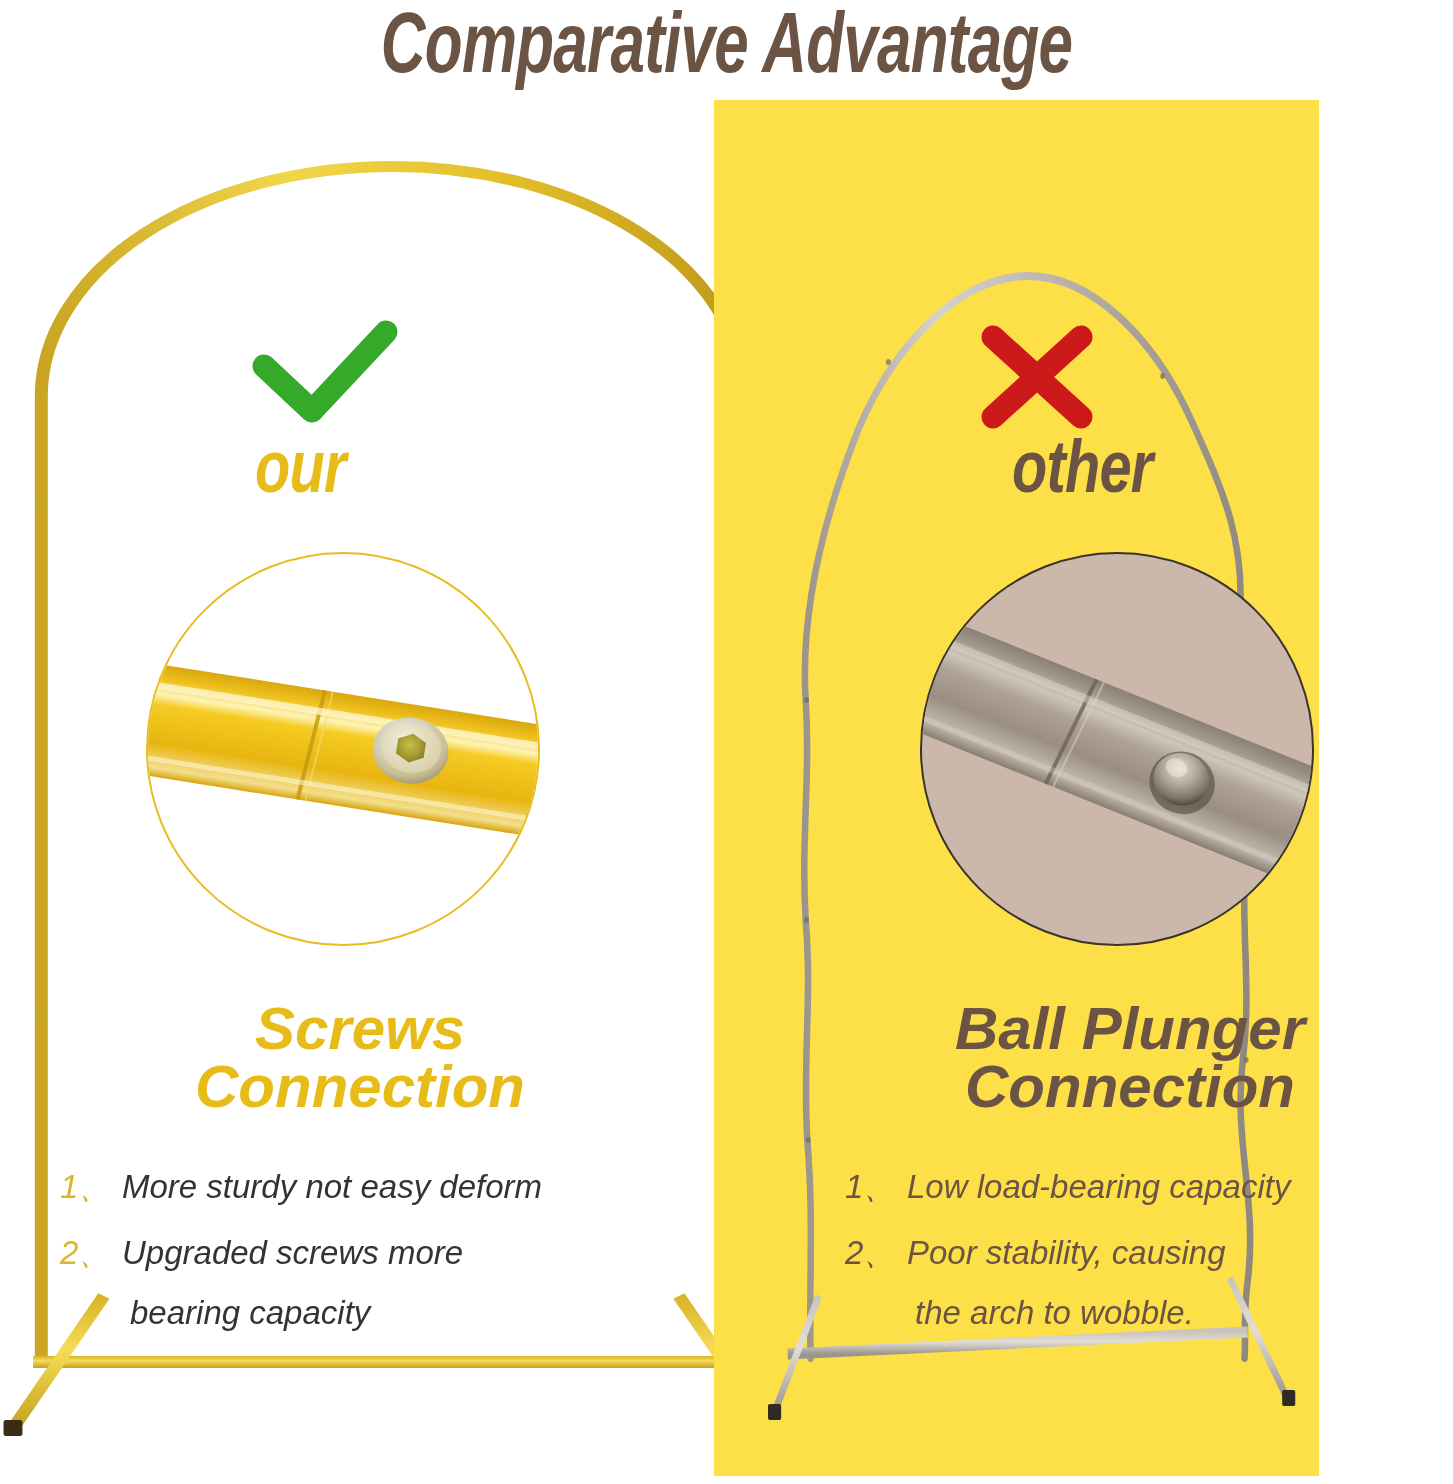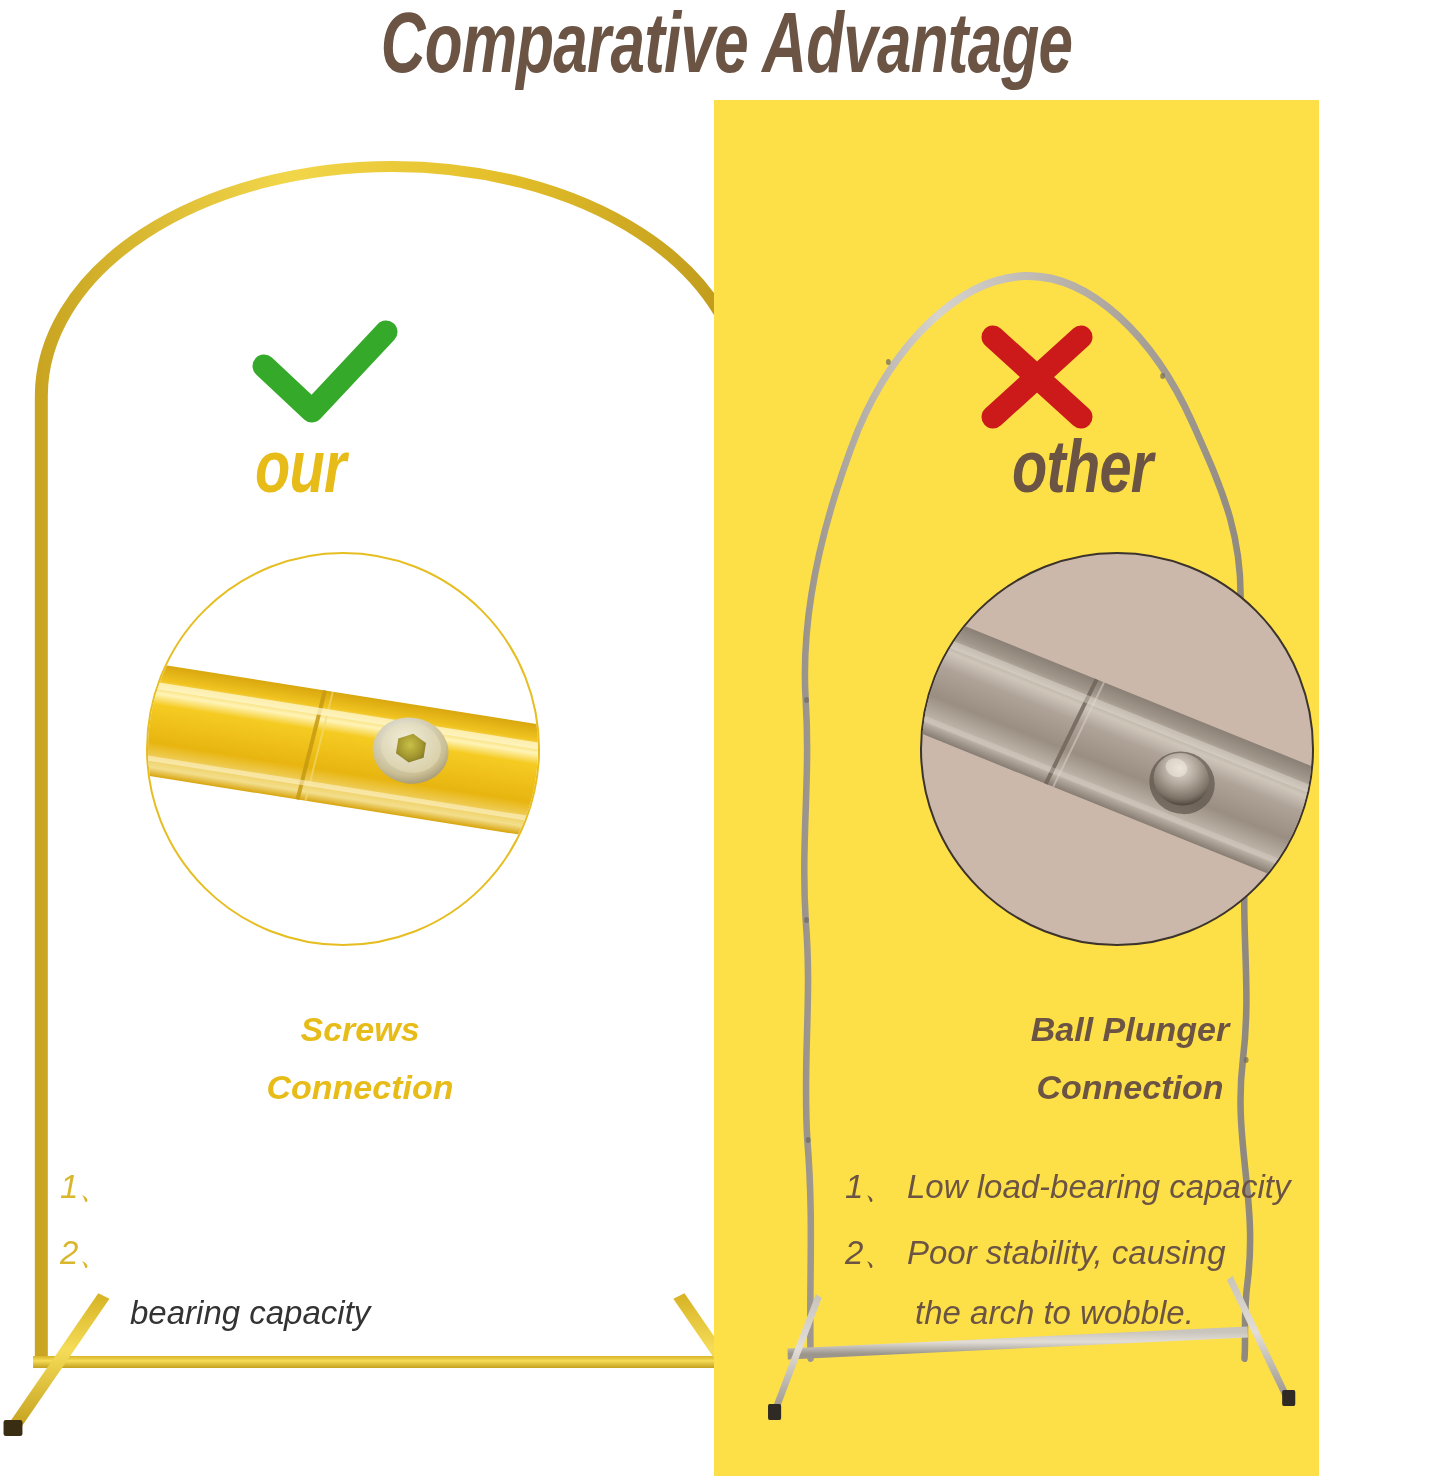--- a/index.html
+++ b/index.html
@@ -117,21 +117,21 @@
     background: #CBB8AB;
   }
   .detail svg { display: block; }
 
   
   .sub-head {
     position: absolute;
     text-align: center;
     font-family: "Liberation Sans", sans-serif;
     font-weight: bold;
-    font-size: 34px;
+    font-size: 60px;
     line-height: 58px;
     white-space: pre-line;
   }
   .sub-head-left {
     left: 60px;
     top: 900px;
     width: 600px;
     color: #E8BC18;
   }
   .sub-head-right {
@@ -255,23 +255,25 @@
         </g>
       </svg>
     </div>
 
     <div class="sub-head sub-head-left">Screws
 Connection</div>
 
     <div class="bullets bullets-left">
       <div class="bullet-row">
         <span class="bullet-num">1、</span>
+        <span class="bullet-text">More sturdy not easy deform</span>
       </div>
       <div class="bullet-row">
         <span class="bullet-num">2、</span>
+        <span class="bullet-text">Upgraded screws more</span>
       </div>
       <div class="bullet-cont">bearing capacity</div>
     </div>
   </div>
 
   <div class="panel-right">
     <svg class="arch-svg" viewBox="0 0 739 1376" preserveAspectRatio="none">
       <defs>
         <linearGradient id="ggTube" x1="0" y1="0" x2="1" y2="0">
           <stop offset="0%" stop-color="#9A948C"></stop>

